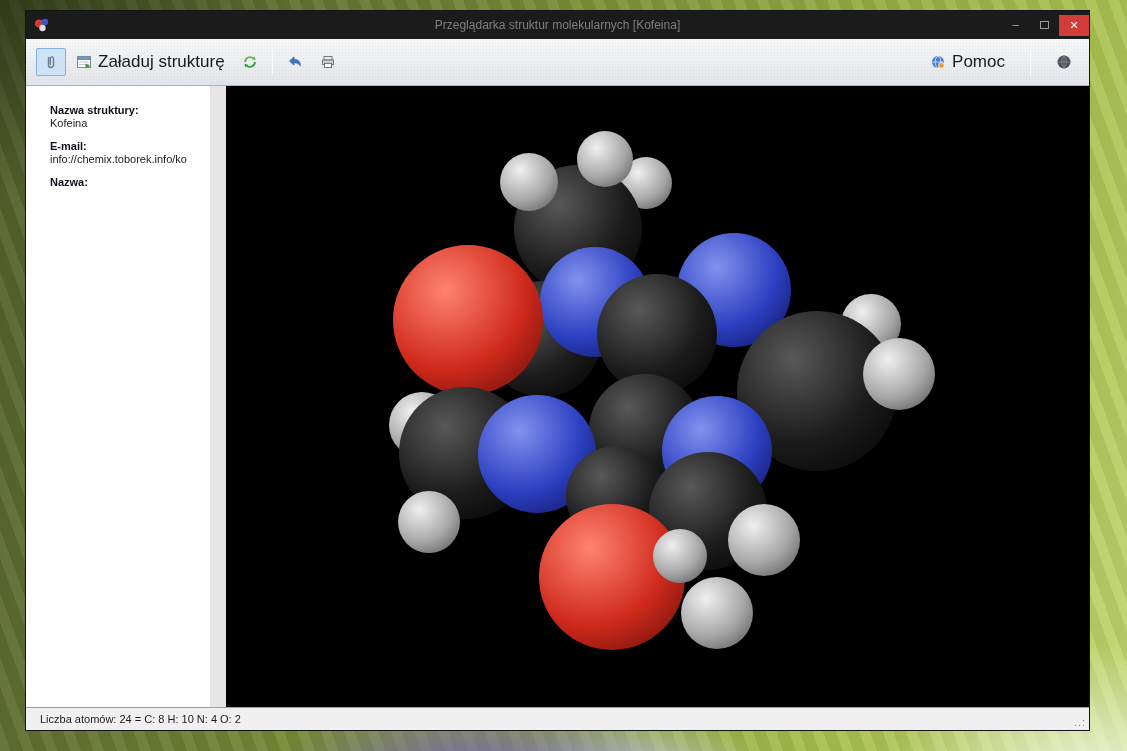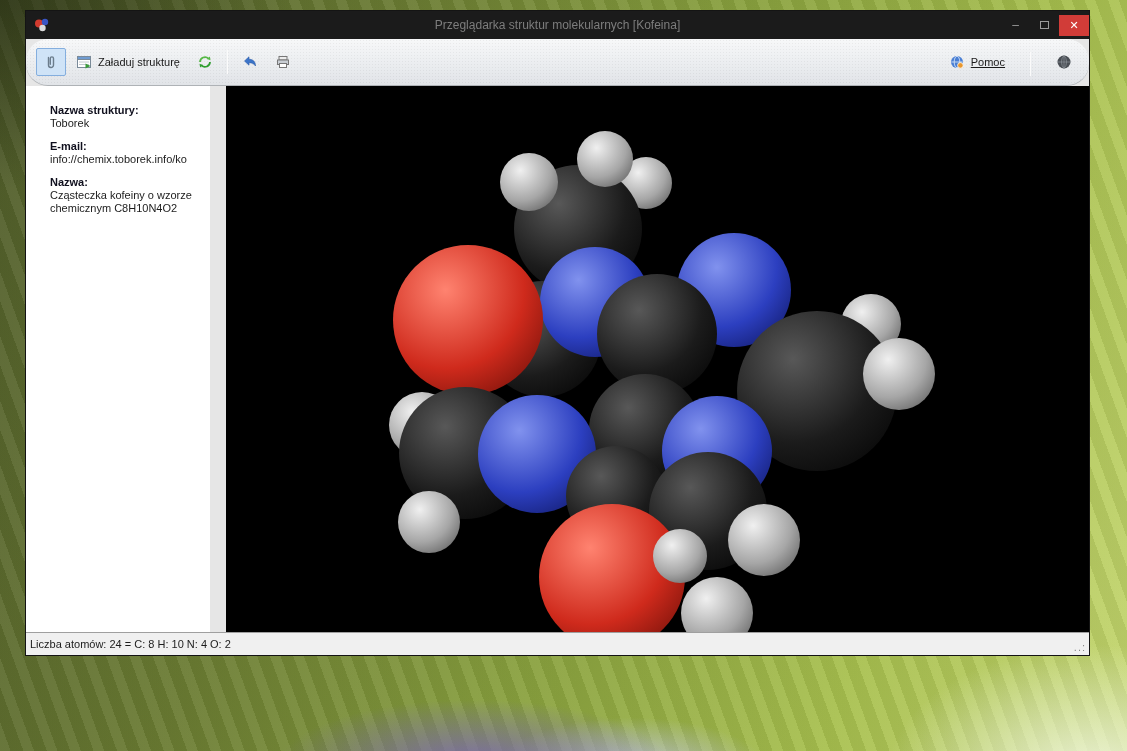--- a/index.html
+++ b/index.html
@@ -9,21 +9,21 @@
     background:
       radial-gradient(ellipse 280px 95px at 42% 102%, rgba(122,104,176,0.95), rgba(122,104,176,0) 70%),
       radial-gradient(ellipse 200px 80px at 56% 103%, rgba(193,197,236,0.9), rgba(193,197,236,0) 70%),
       radial-gradient(ellipse 320px 210px at 97% 104%, rgba(240,246,224,0.95), rgba(240,246,224,0) 65%),
       radial-gradient(ellipse 420px 270px at 0% 0%, rgba(28,33,14,0.55), rgba(28,33,14,0) 70%),
       repeating-linear-gradient(70deg, rgba(255,255,255,0.06) 0 10px, rgba(30,40,10,0.07) 10px 22px),
       linear-gradient(108deg, #4e5a2a 0%, #6b7c33 30%, #8aa23f 55%, #a8c04f 78%, #c4d66f 100%);
   }
 
   .window {
-    position: absolute; left: 25px; top: 10px; width: 1065px; height: 646px;
+    position: absolute; left: 25px; top: 10px; width: 1065px; height: 721px;
     border: 1px solid #141414; background: #e6e6e6;
     display: flex; flex-direction: column;
   }
 
   
   .titlebar {
     height: 28px; background: #1b1b1b; position: relative;
     display: flex; align-items: center; flex: 0 0 28px;
   }
   .app-icon { width: 16px; height: 16px; margin-left: 8px; display: inline-block; }
@@ -41,50 +41,50 @@
 
   
   .toolbar {
     flex: 0 0 47px; height: 47px;
     background:
       radial-gradient(rgba(0,0,0,0.05) 1px, transparent 1px),
       linear-gradient(#f7f8f9, #e1e4e8);
     background-size: 3px 3px, auto;
     border-bottom: 1px solid #aeb2b6;
     display: flex; align-items: center; padding: 0 10px; gap: 3px;
-    font-size: 11px; color: #1a1a1a; border-radius: 22px;
+    font-size: 17px; color: #1a1a1a;
   }
   .tb-btn {
     height: 28px; display: flex; align-items: center; gap: 6px;
     padding: 0 6px; border: 1px solid transparent; border-radius: 2px;
   }
   .tb-btn.selected { background: #cfe3f7; border-color: #84aede; }
   .tb-sep { width: 1px; height: 24px; background: #b3b7bb; border-right: 1px solid #fbfbfb; margin: 0 4px; }
-  .tb-right { margin-left: auto; display: flex; align-items: flex-end; gap: 14px; text-decoration: underline; }
+  .tb-right { margin-left: auto; display: flex; align-items: flex-end; gap: 14px; }
   .icon16 { width: 16px; height: 16px; display: inline-block; }
 
   
   .content { flex: 1; display: flex; min-height: 0; gap: 16px; }
   .sidebar {
     width: 184px; flex: 0 0 184px; background: #ffffff;
     padding: 18px 10px 0 24px; overflow: hidden;
     font-size: 11px; line-height: 13px;
   }
   .field { margin-bottom: 10px; }
   .field-label { font-weight: bold; color: #10101e; }
   .field-value { color: #1c1c1c; white-space: nowrap; overflow: hidden; }
   .field-value.wrap { white-space: normal; }
 
   .viewport { flex: 1; background: #000; position: relative; overflow: hidden; }
   .atom { position: absolute; border-radius: 50%; }
 
   
   .statusbar {
     flex: 0 0 23px; height: 23px; background: #f0f0f0; border-top: 1px solid #9f9f9f;
-    display: flex; align-items: center; padding-left: 4px;
+    display: flex; align-items: center; padding-left: 14px;
     font-size: 11px; color: #1c1c1c; position: relative;
   }
   .grip { position: absolute; right: 3px; bottom: 2px; color: #8a8a8a; font-size: 11px; letter-spacing: 1px; }
 </style>
 </head>
 <body>
 
 <div class="desktop">
   <div class="window">
 
@@ -175,29 +175,28 @@
             </svg>
           </span>
         </div>
       </div>
     </div>
 
     <div class="content">
       <div class="sidebar" id="sidebar-fields">
           <div class="field">
             <div class="field-label">Nazwa struktury:</div>
-            <div class="field-value">Toborek</div>
+            <div class="field-value">Kofeina</div>
           </div>
           <div class="field">
             <div class="field-label">E-mail:</div>
             <div class="field-value">info://chemix.toborek.info/ko</div>
           </div>
           <div class="field">
             <div class="field-label">Nazwa:</div>
-            <div class="field-value wrap">Cząsteczka kofeiny o wzorze chemicznym C8H10N4O2</div>
           </div>
         </div>
       <div class="viewport" id="viewport">
           <div class="atom" style="left: 394px; top: 71px; width: 52px; height: 52px; background: radial-gradient(circle at 35% 30%, rgb(240, 240, 240), rgb(166, 166, 166) 55%, rgb(77, 77, 77) 100%);"></div>
           <div class="atom" style="left: 288px; top: 79px; width: 128px; height: 128px; background: radial-gradient(circle at 35% 30%, rgb(88, 88, 88), rgb(27, 27, 27) 55%, rgb(0, 0, 0) 100%);"></div>
           <div class="atom" style="left: 274px; top: 67px; width: 58px; height: 58px; background: radial-gradient(circle at 35% 30%, rgb(240, 240, 240), rgb(166, 166, 166) 55%, rgb(77, 77, 77) 100%);"></div>
           <div class="atom" style="left: 351px; top: 45px; width: 56px; height: 56px; background: radial-gradient(circle at 35% 30%, rgb(240, 240, 240), rgb(166, 166, 166) 55%, rgb(77, 77, 77) 100%);"></div>
           <div class="atom" style="left: 615px; top: 208px; width: 60px; height: 60px; background: radial-gradient(circle at 35% 30%, rgb(240, 240, 240), rgb(166, 166, 166) 55%, rgb(77, 77, 77) 100%);"></div>
           <div class="atom" style="left: 451px; top: 147px; width: 114px; height: 114px; background: radial-gradient(circle at 35% 30%, rgb(129, 146, 238), rgb(44, 63, 192) 55%, rgb(11, 17, 86) 100%);"></div>
           <div class="atom" style="left: 259px; top: 195px; width: 116px; height: 116px; background: radial-gradient(circle at 35% 30%, rgb(88, 88, 88), rgb(27, 27, 27) 55%, rgb(0, 0, 0) 100%);"></div>

